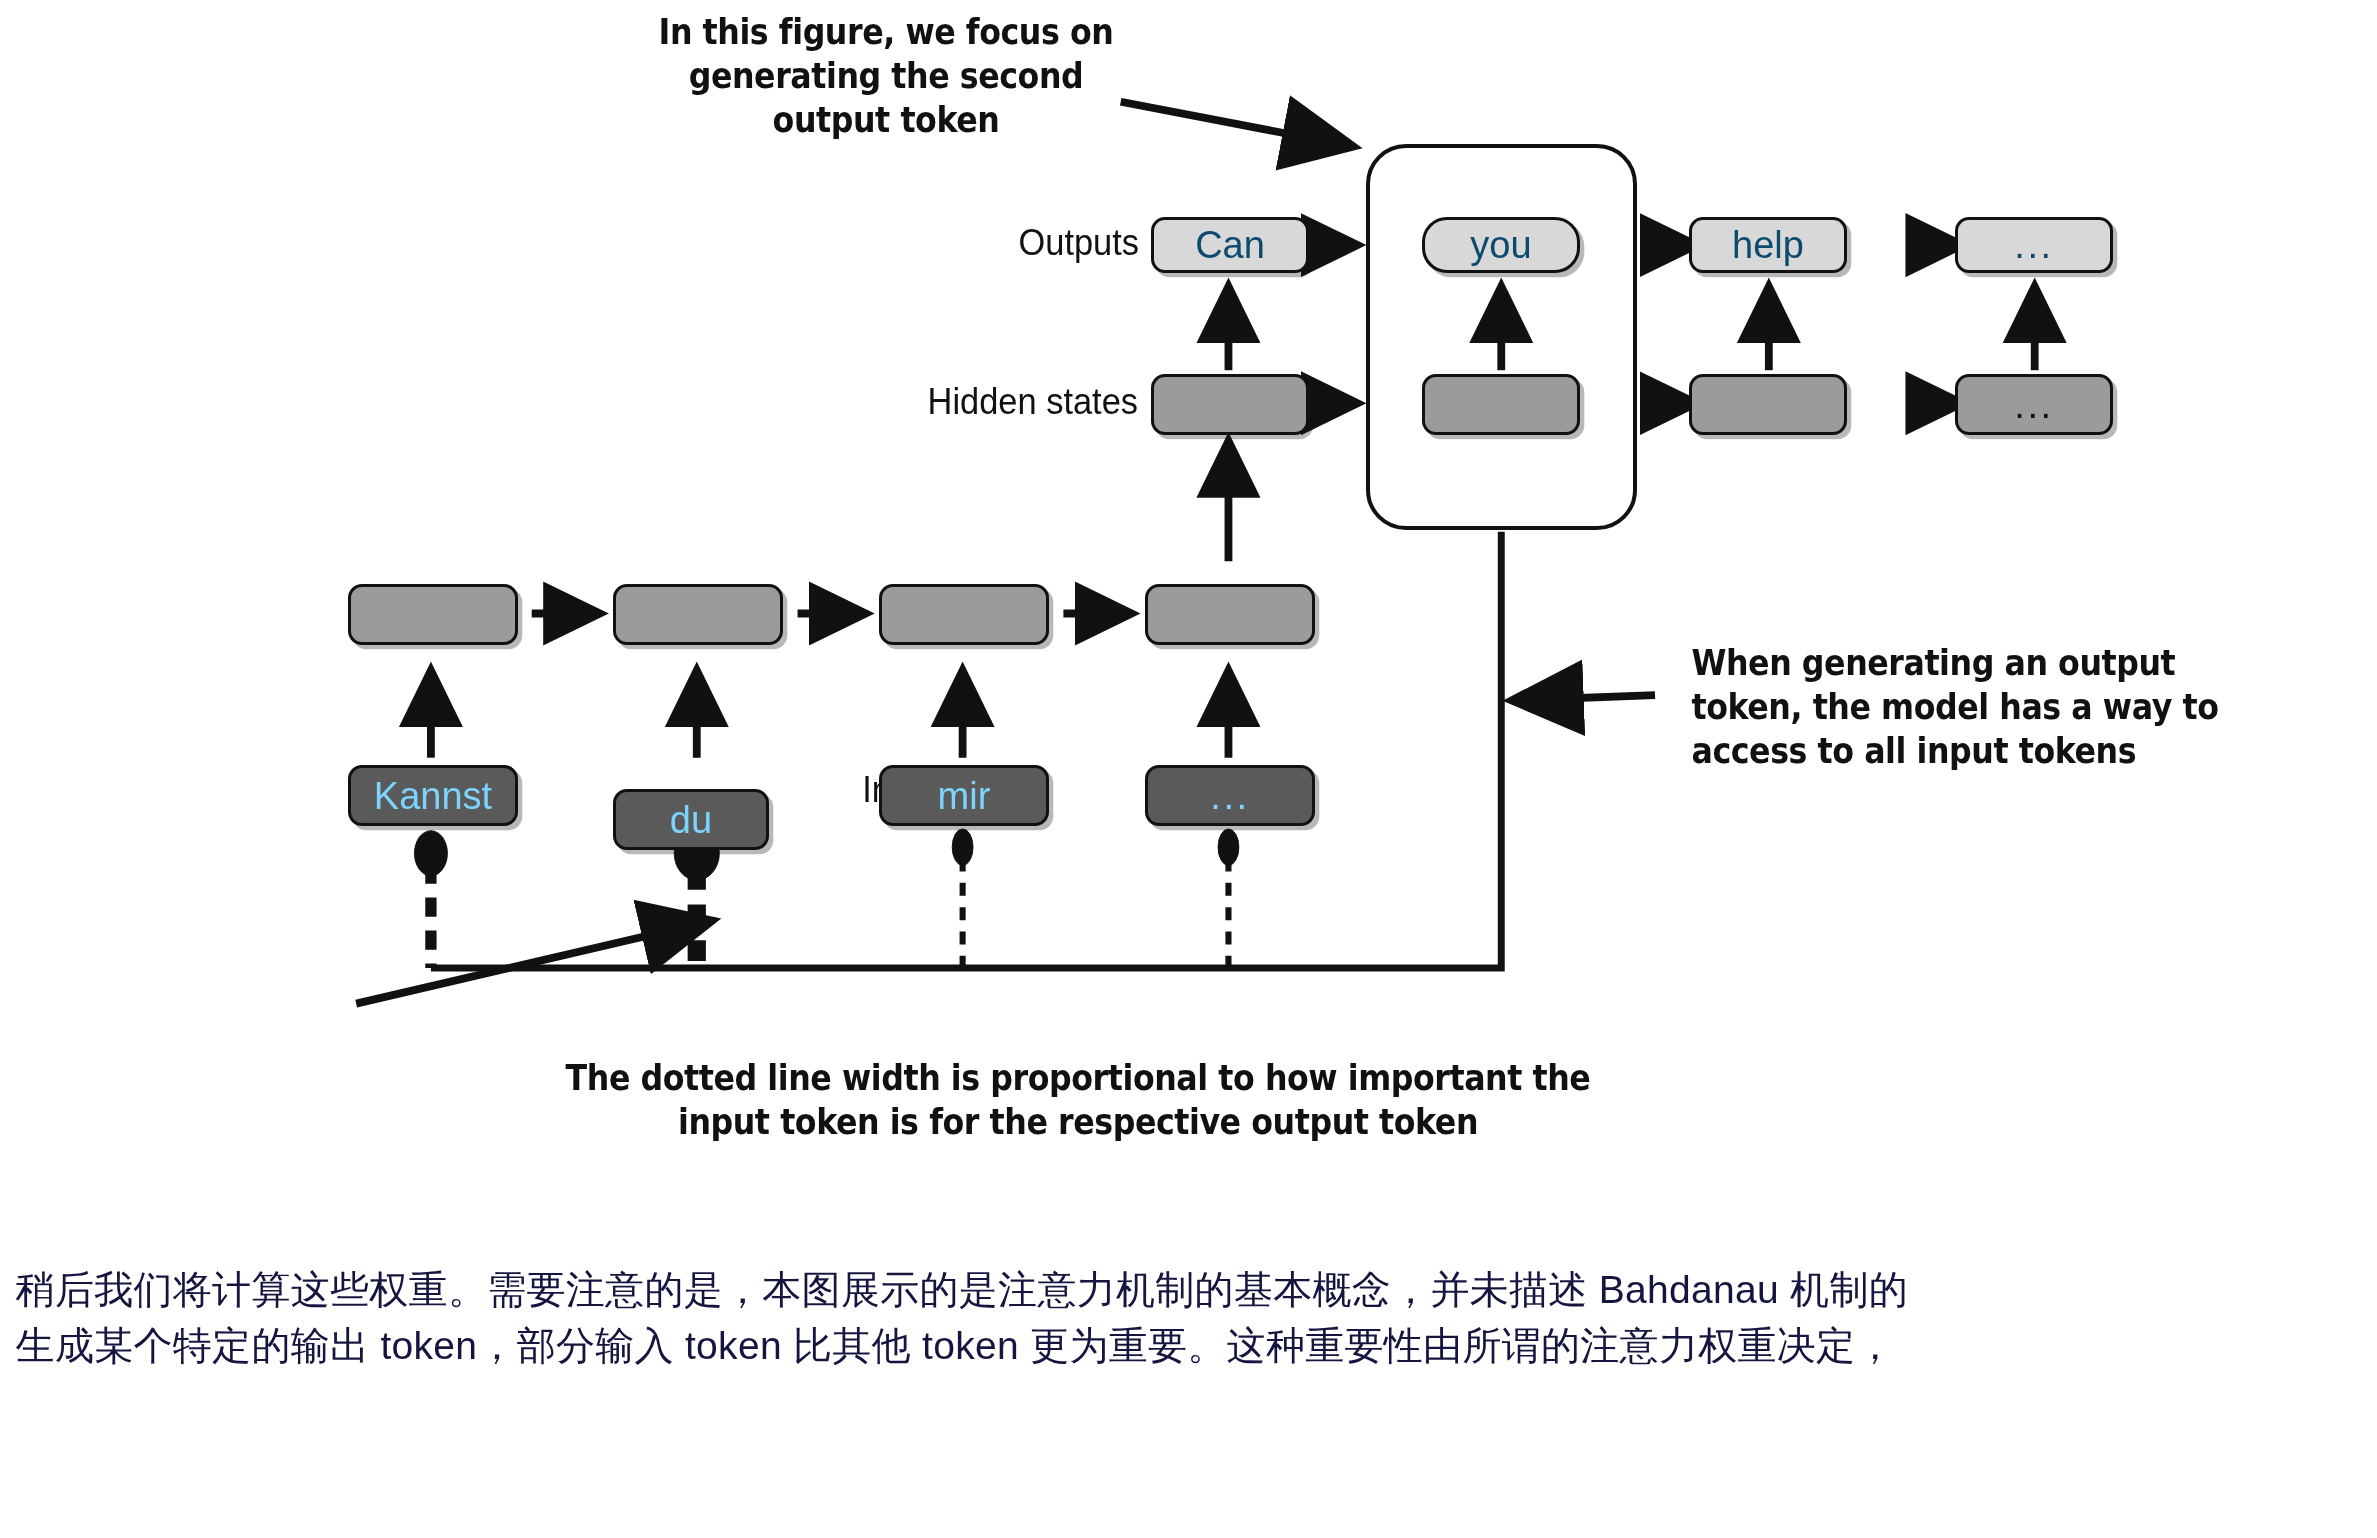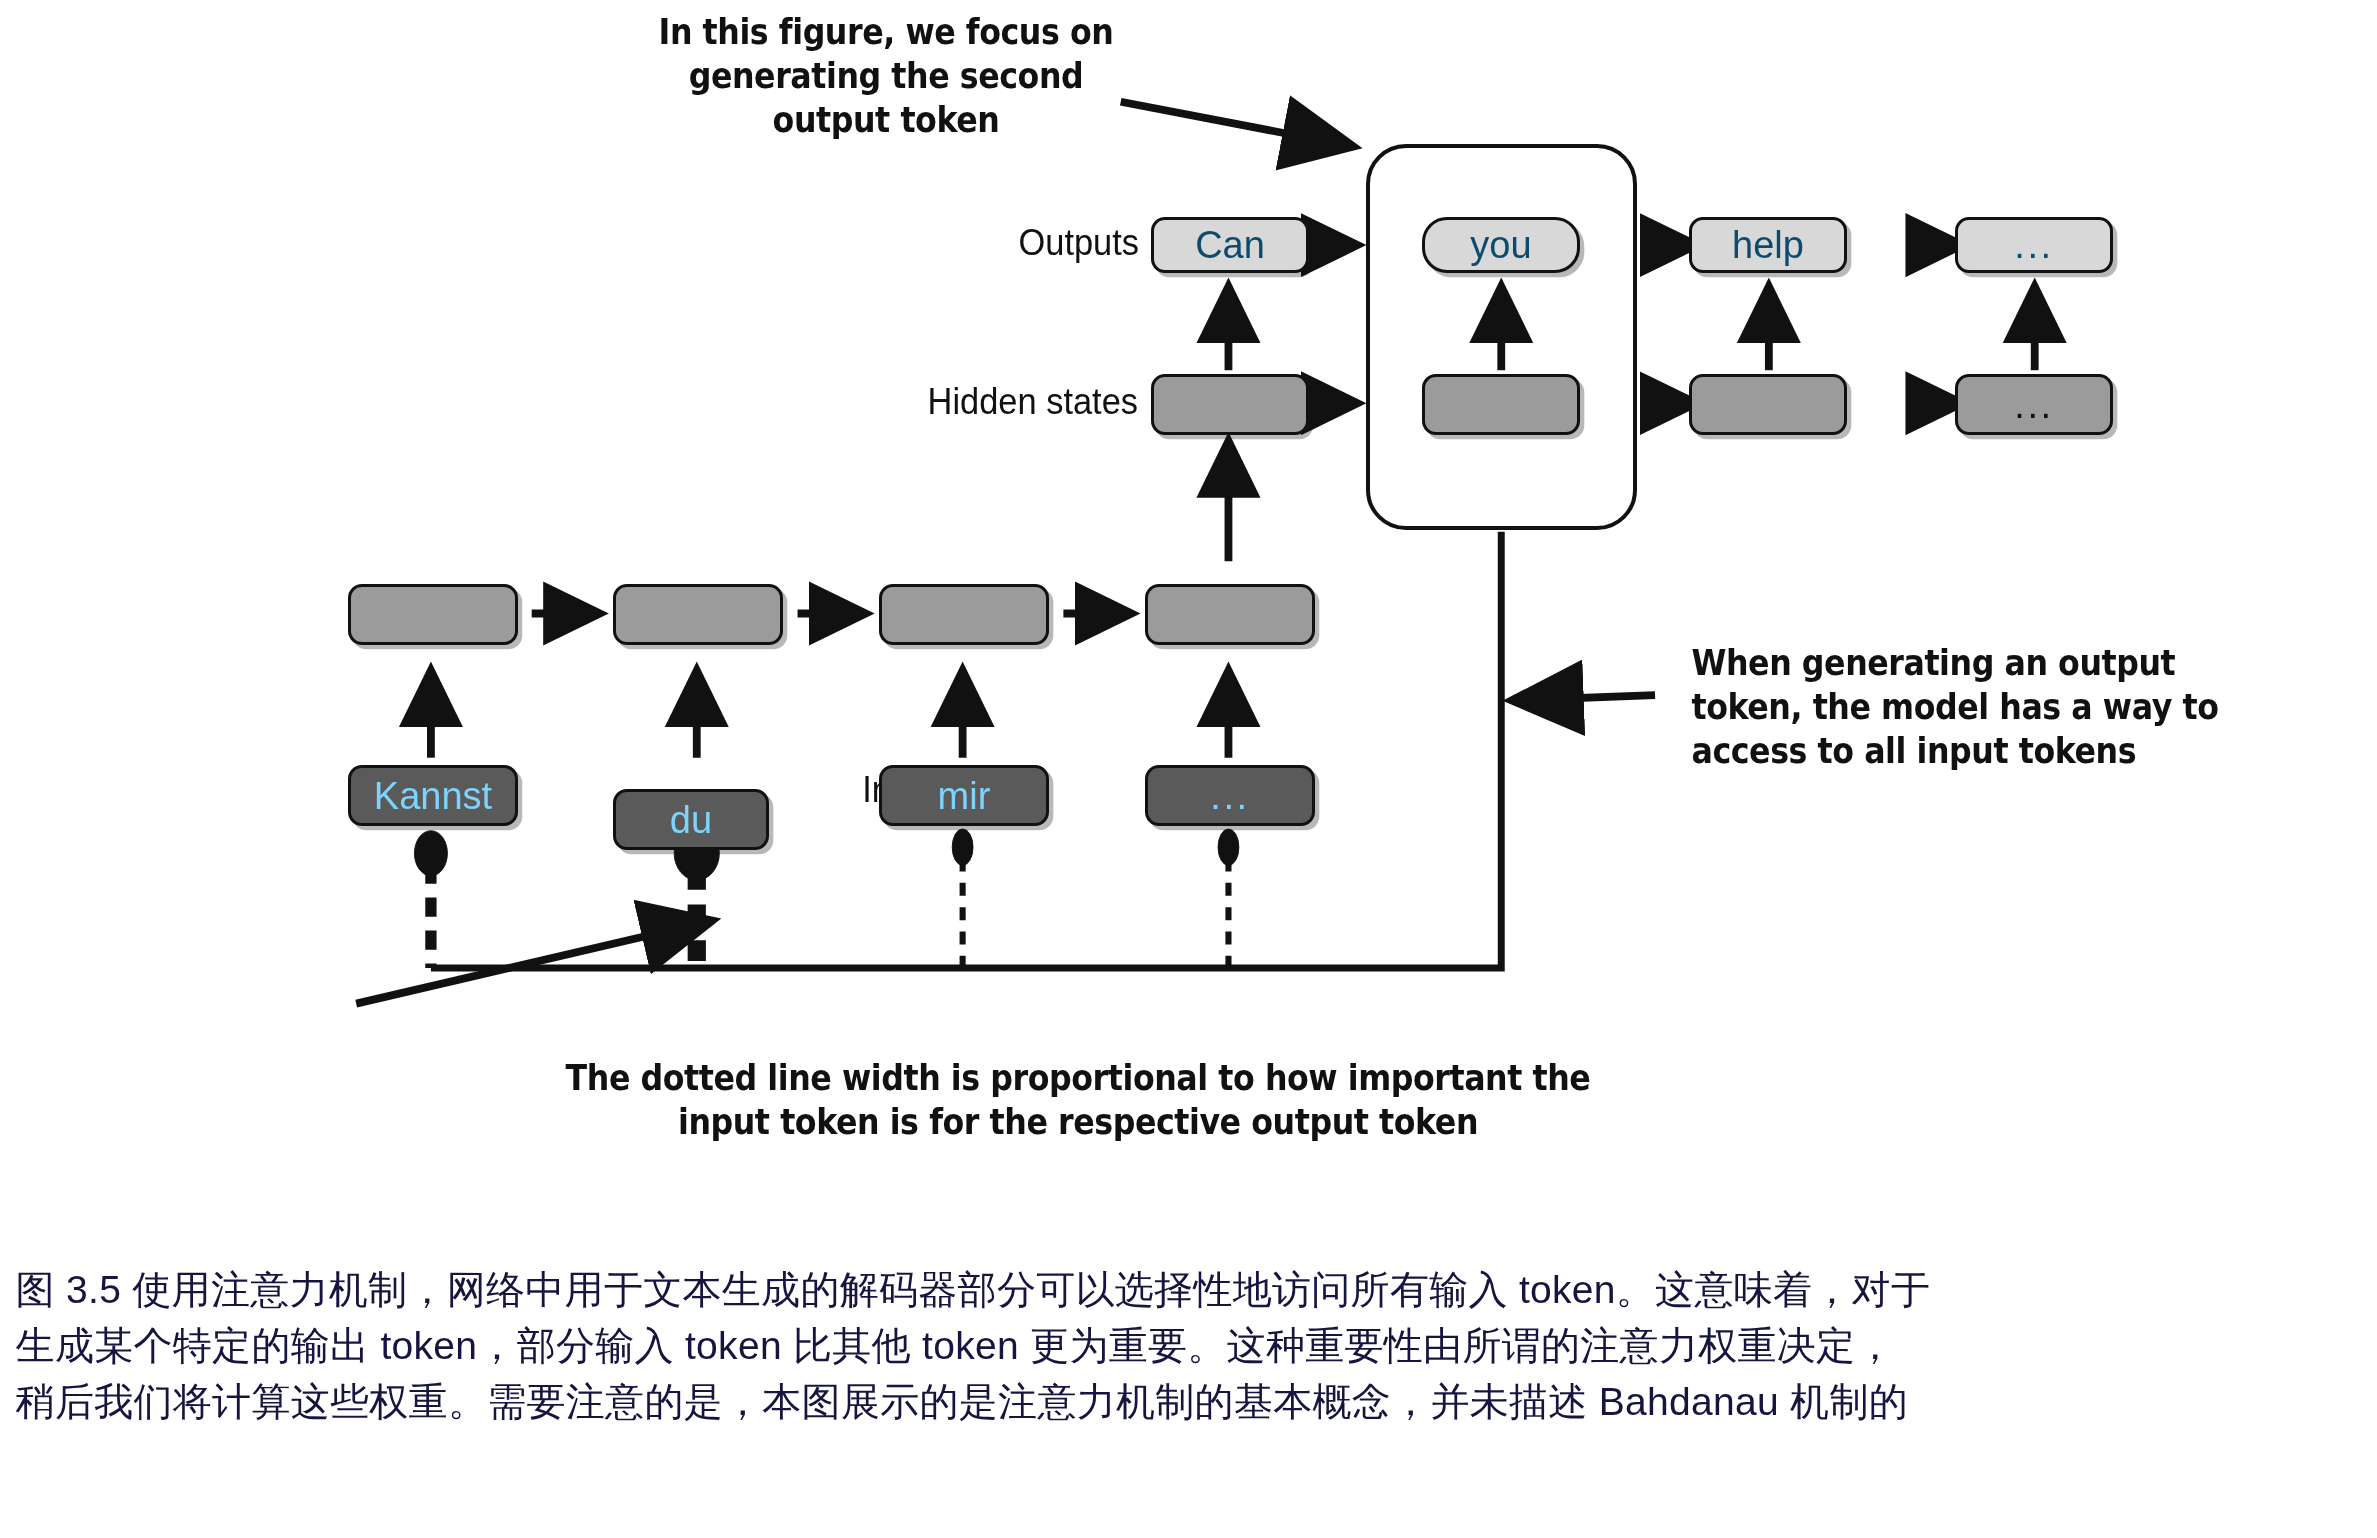--- a/index.html
+++ b/index.html
@@ -191,19 +191,18 @@
     <div>token, the model has a way to</div>
     <div>access to all input tokens</div>
   </div>
 
   <div class="anno" id="anno-bottom">
     <div>The dotted line width is proportional to how important the</div>
     <div>input token is for the respective output token</div>
   </div>
 
   <div id="caption">
-    <div>图 3.5 使用注意力机制，网络中用于文本生成的解码器部分可以选择性地访问所有输入 token。这意味着，对于</div>
+    <div>稍后我们将计算这些权重。需要注意的是，本图展示的是注意力机制的基本概念，并未描述 Bahdanau 机制的</div>
     <div>生成某个特定的输出 token，部分输入 token 比其他 token 更为重要。这种重要性由所谓的注意力权重决定，</div>
-    <div>稍后我们将计算这些权重。需要注意的是，本图展示的是注意力机制的基本概念，并未描述 Bahdanau 机制的</div>
   </div>
 
 </div>
 
 
 </body></html>

